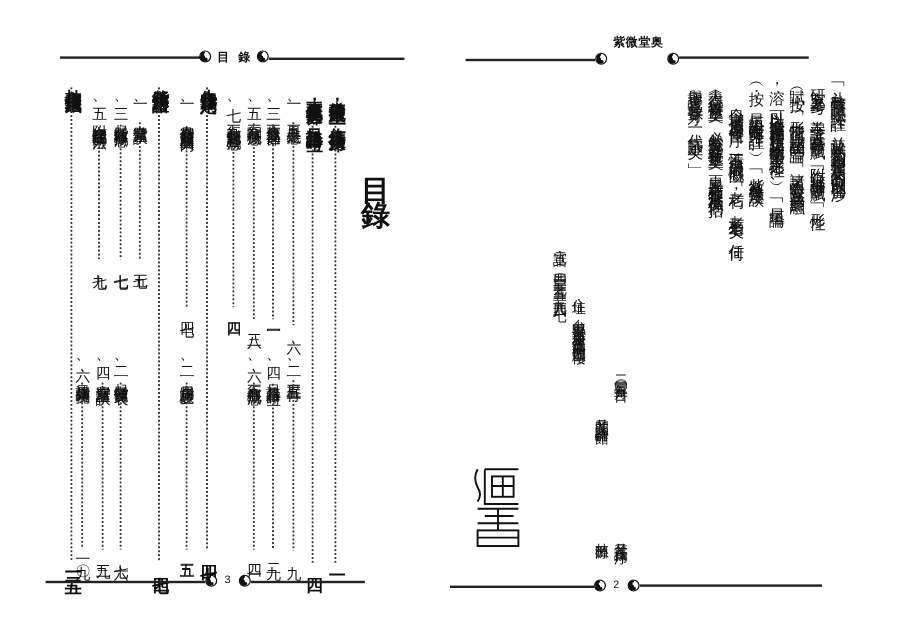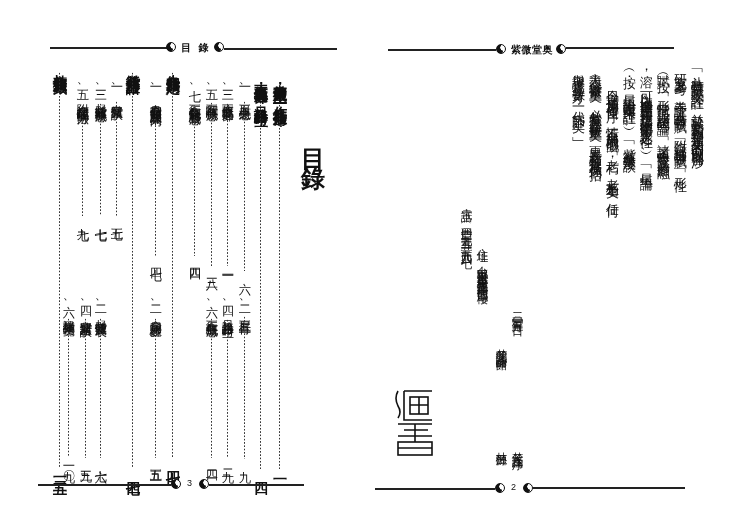--- a/index.html
+++ b/index.html
@@ -165,21 +165,21 @@
   <div class="rule" style="left:38px; top:484px; width:133px;"></div>
   <div class="yy" style="left:171px; top:479px;"></div>
   <div class="pnum" style="left:187px; top:478px;">3</div>
   <div class="yy" style="left:199px; top:479px;"></div>
   <div class="rule" style="left:209px; top:484px; width:95px;"></div>
 </div>
 
 <div class="page page-right">
   <div class="rule" style="left:13px; top:49px; width:108px;"></div>
   <div class="yy" style="left:121px; top:44px;"></div>
-  <div class="hdr-text" style="left:136px; top:43px; letter-spacing:0.5px;">紫微堂奥</div>
+  <div class="hdr-text" style="left:136px; top:28px; letter-spacing:0.5px;">紫微堂奥</div>
   <div class="yy" style="left:181px; top:44px;"></div>
   <div class="rule" style="left:191px; top:47px; width:108px;"></div>
 
   <div id="preface">
       <div class="vcol preface" style="left: 316px; top: 64px;">「斗數骨髓賦」賦文詮註，並於賦文文句列舉相當其文句的命例以爲習涉</div>
       <div class="vcol preface" style="left: 299px; top: 64px;">研究之參考。卷十詮註「女命骨髓賦」，附錄「補遺骨髓賦」、「形性</div>
       <div class="vcol preface" style="left: 282px; top: 64px;">賦」（按：「形性賦」與「諸星問答論」、「諸星入命限」互爲參照融</div>
       <div class="vcol preface" style="left: 265px; top: 64px;">溶，可以依據命圖星神而推想描繪此命圖本人之形性。）、「星垣論」</div>
       <div class="vcol preface" style="left: 248px; top: 64px;">（按：星垣論附錄而未詮註。）、「紫微斗數漫談」。</div>
       <div class="vcol preface" style="left: 231px; top: 64px;">　今日增補爲原著作自序，情不自禁的感慨：「老朽，老朽老矣！任何</div>

